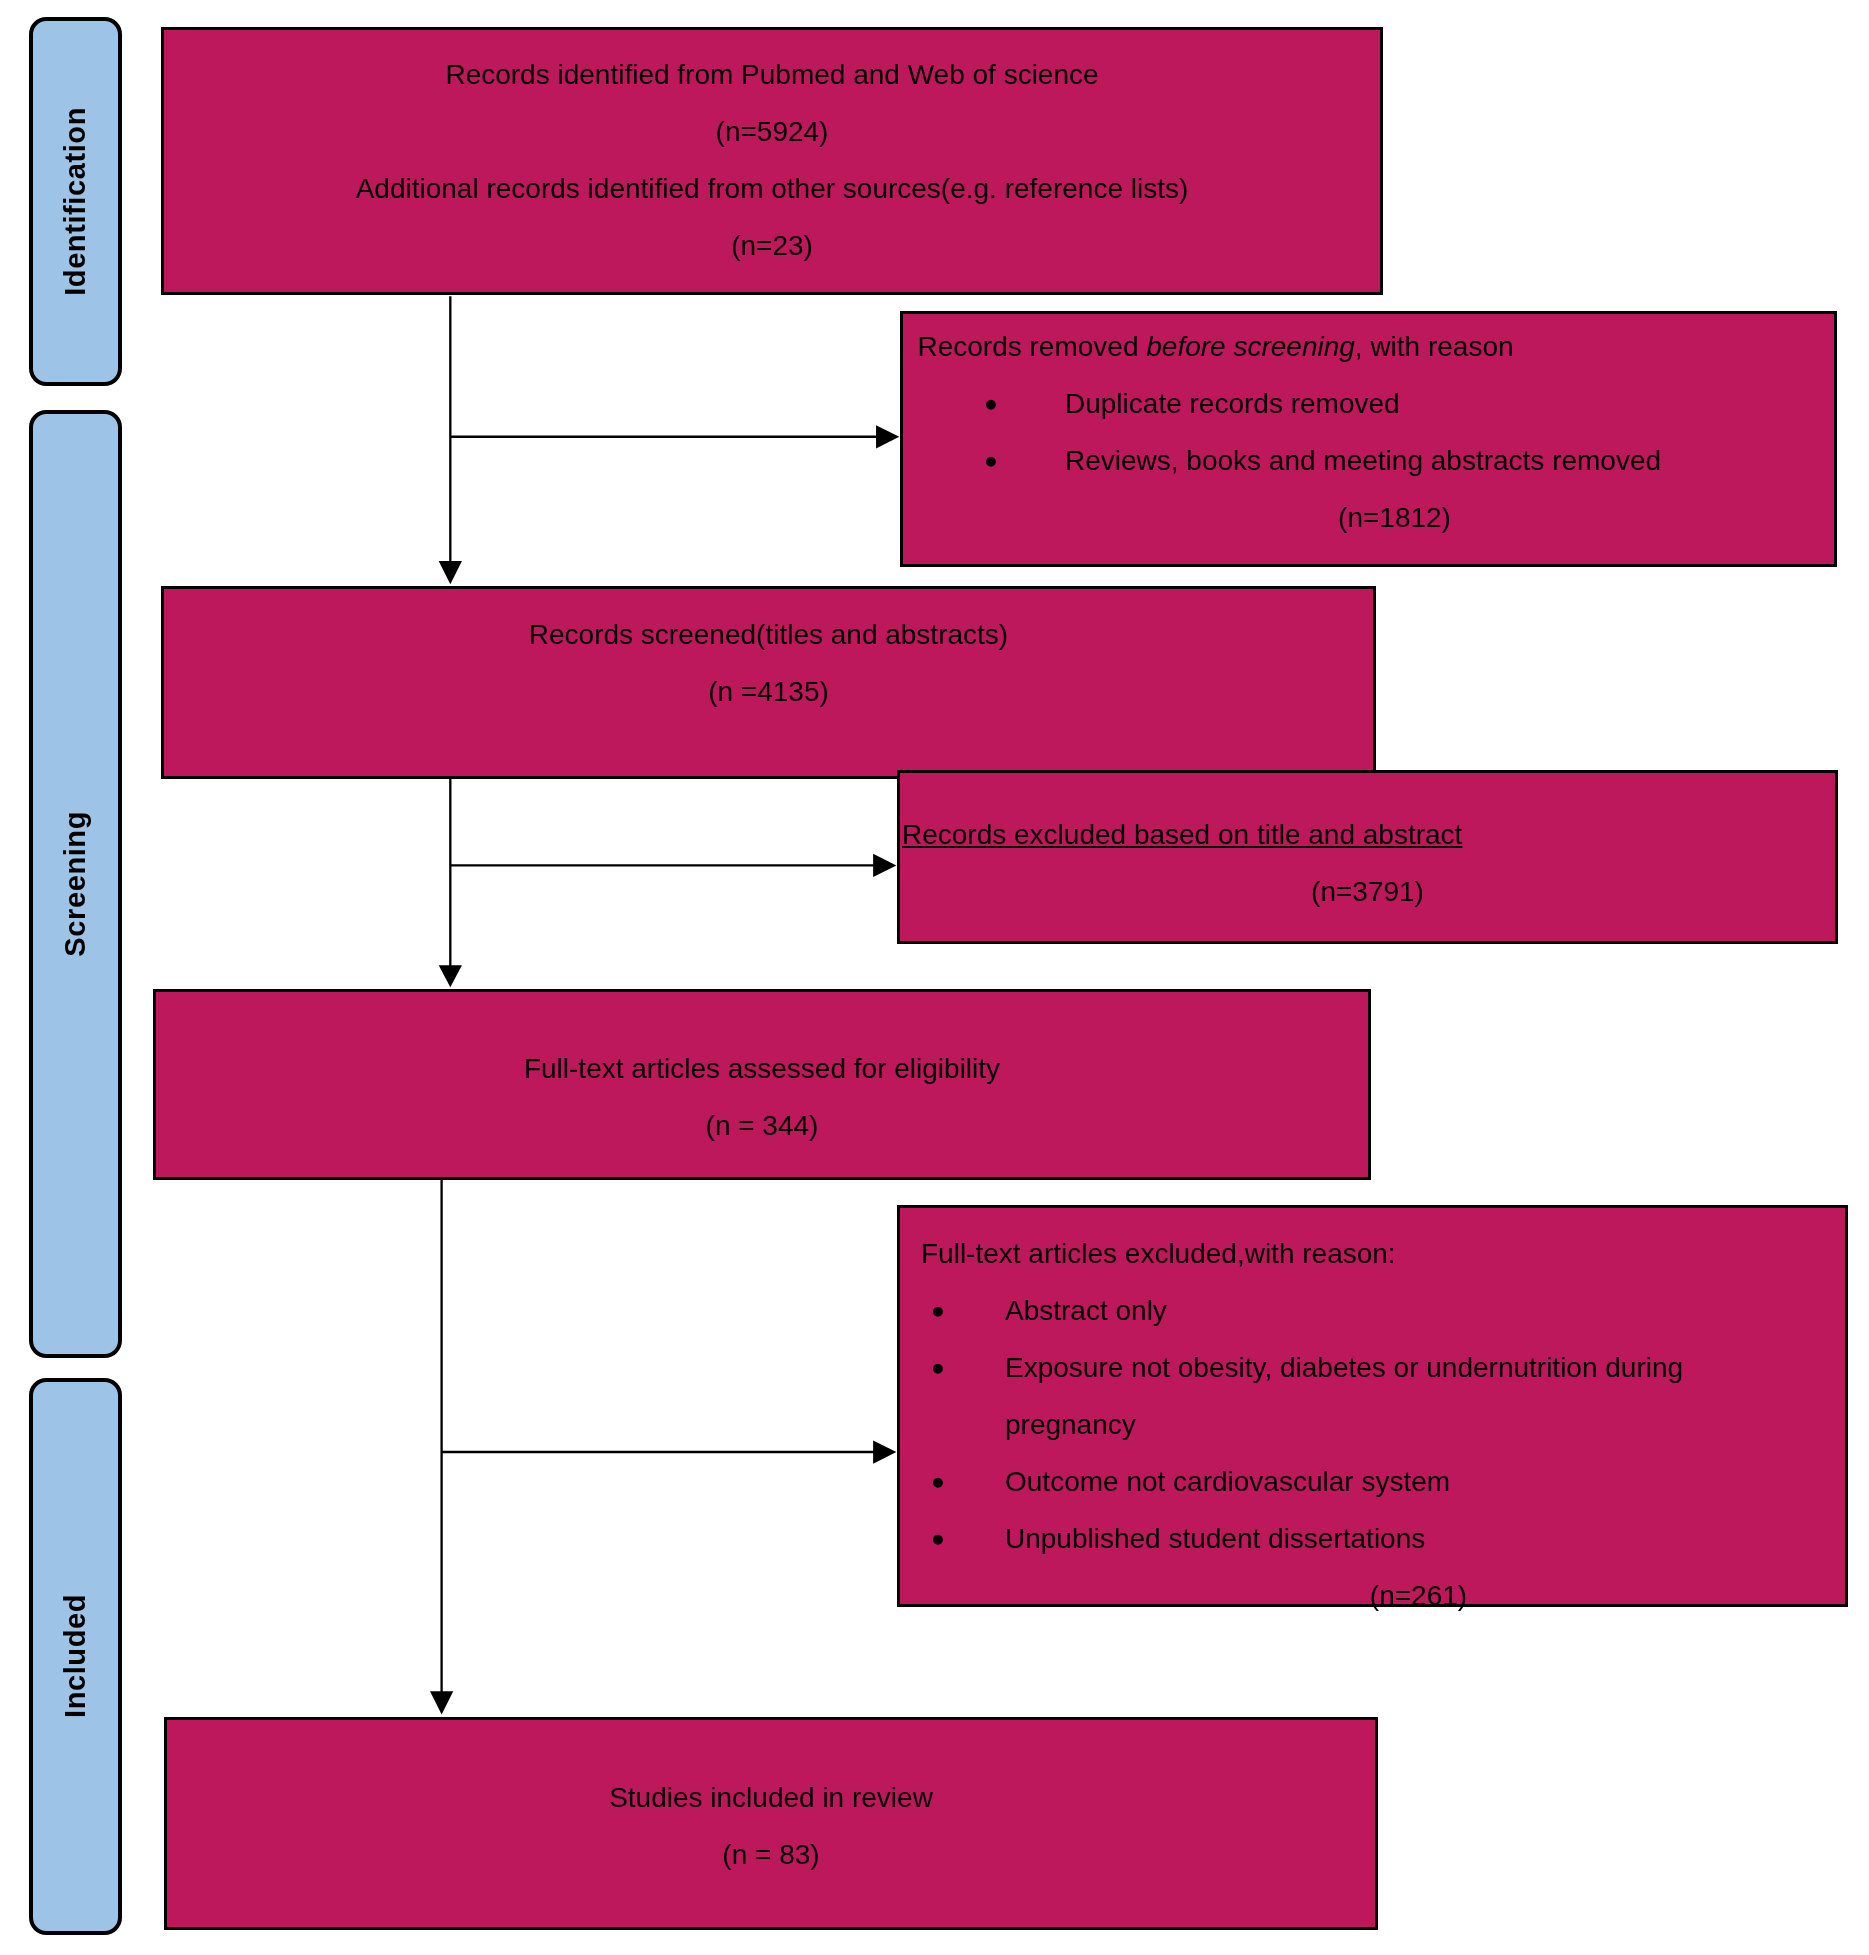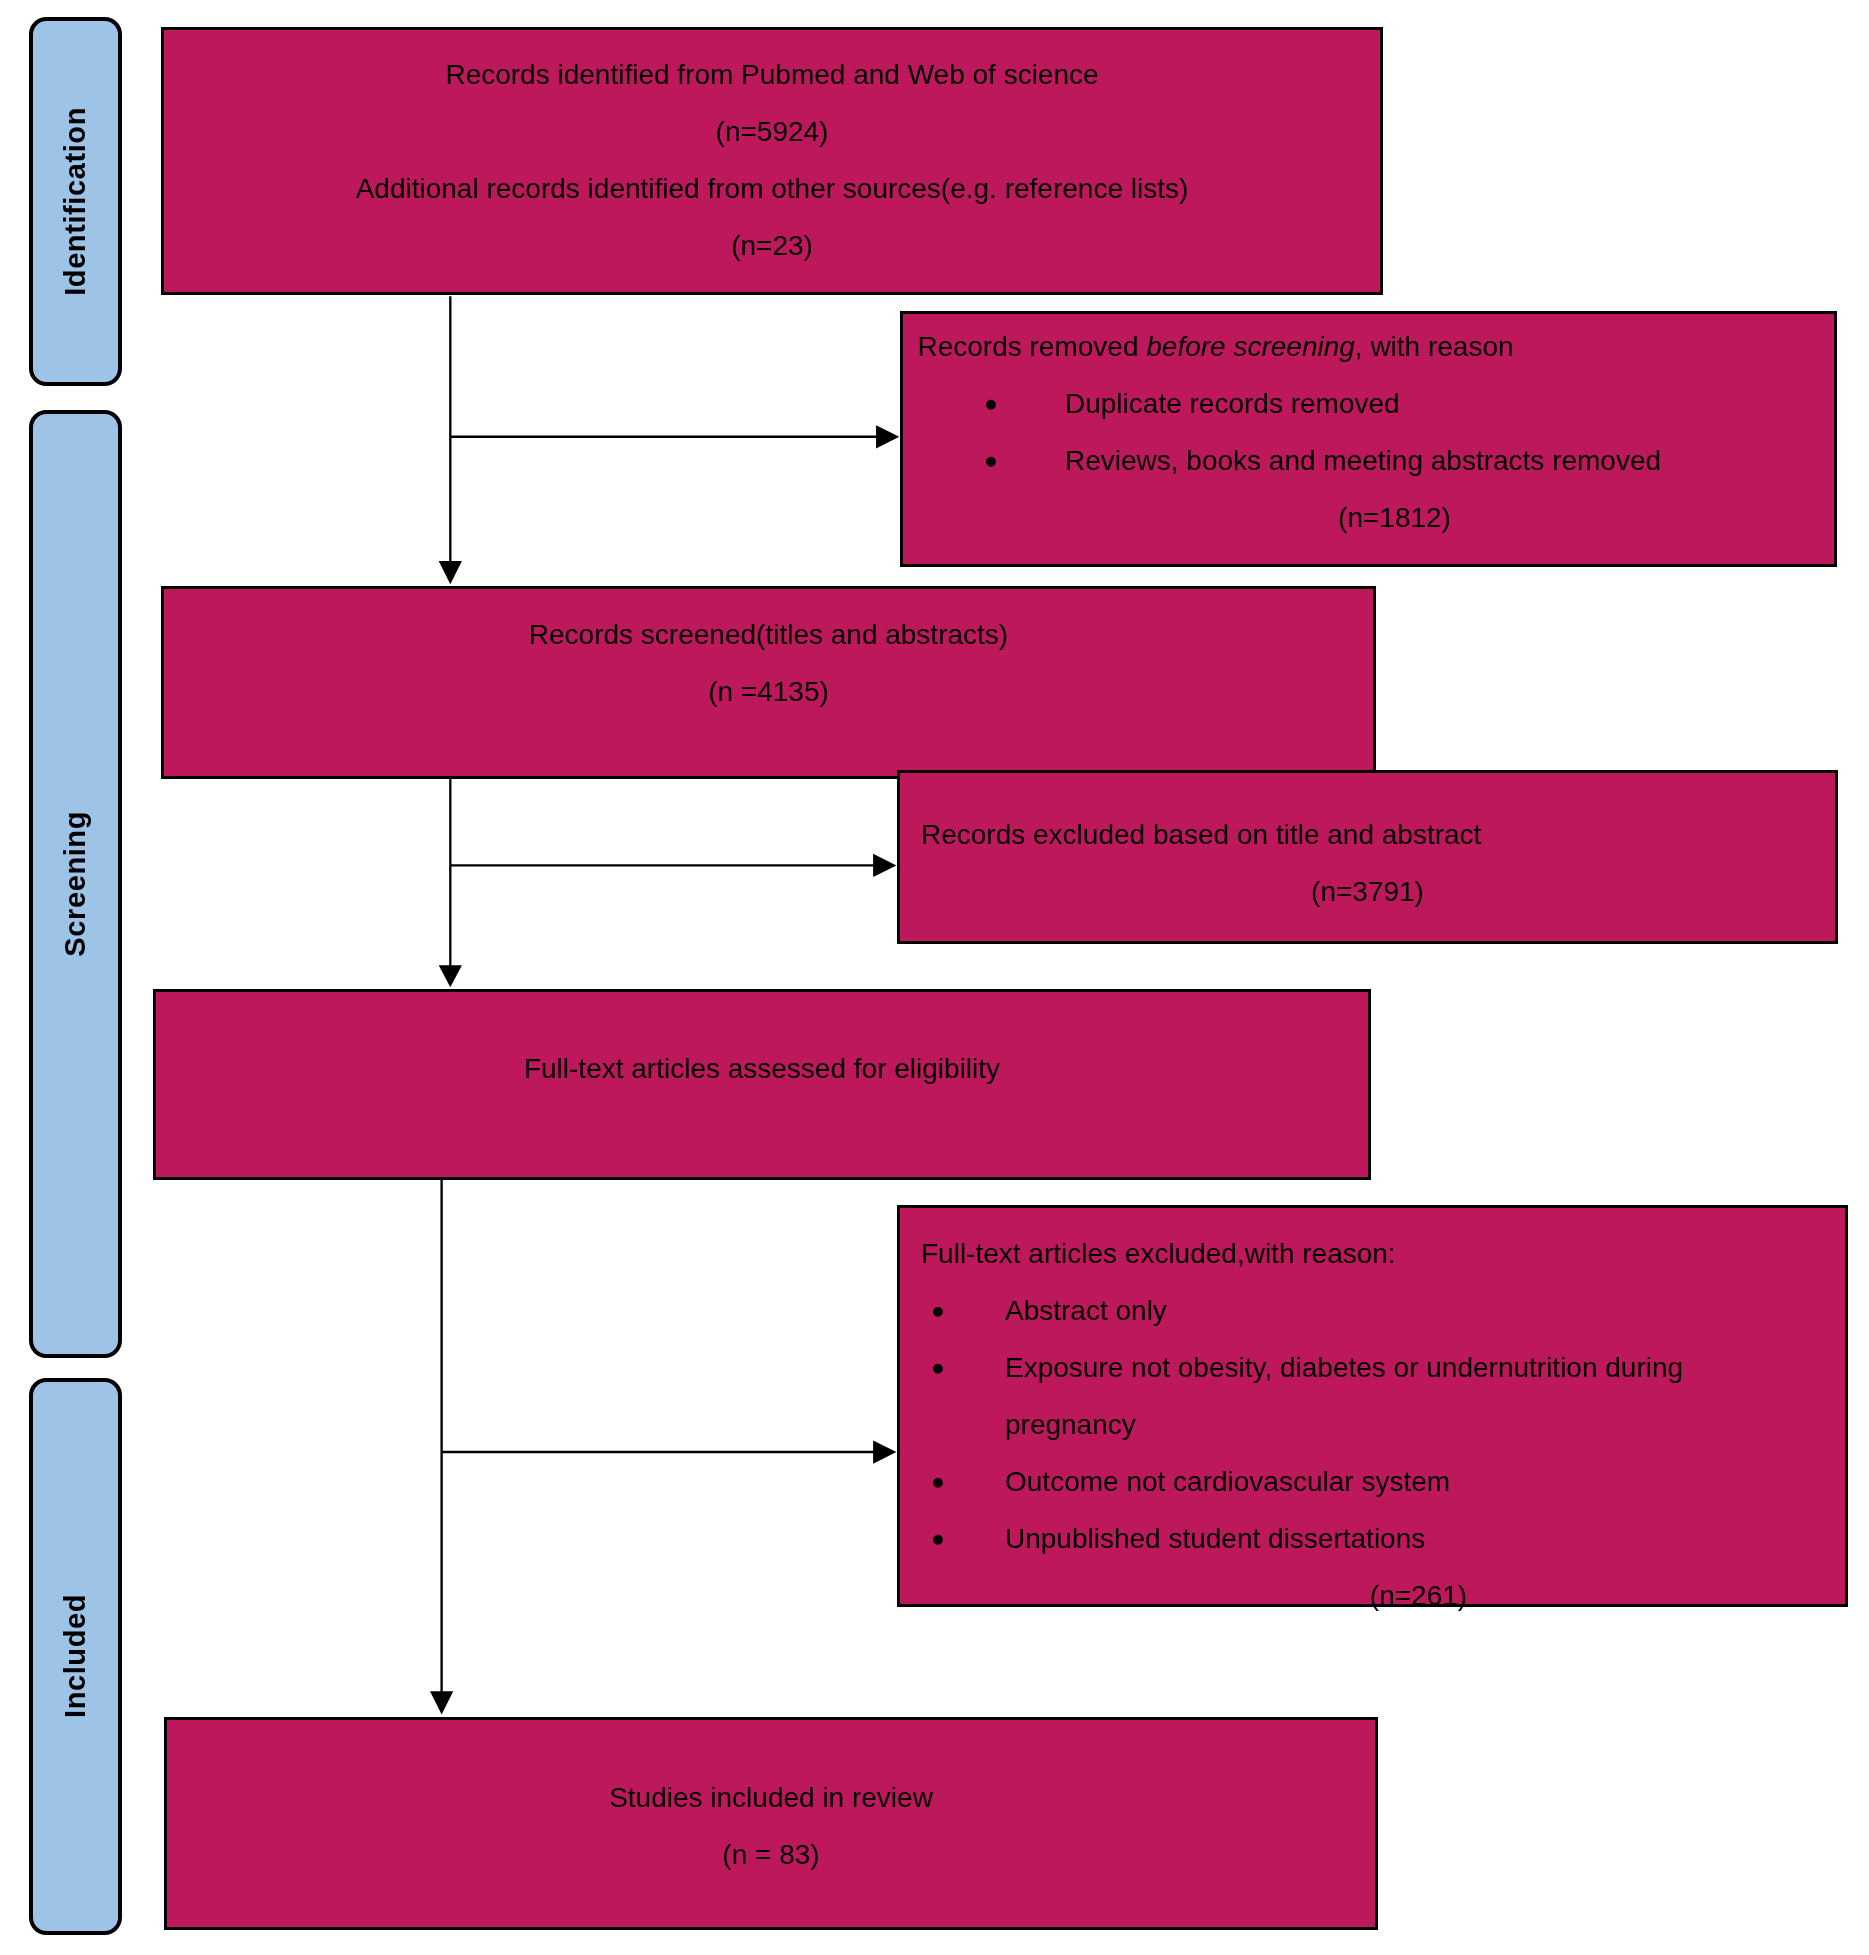--- a/index.html
+++ b/index.html
@@ -104,26 +104,27 @@
     </div>
     <div class="nrow" style="transform:translateX(26px);">(n=1812)</div>
   </div>
 
   <div class="fbox center" style="left:161px;top:586px;width:1215px;height:193px;padding-top:17.4px;">
     <div class="row">Records screened(titles and abstracts)</div>
     <div class="row">(n =4135)</div>
   </div>
 
   <div class="fbox" style="left:897px;top:770px;width:941px;height:174px;padding-top:33px;">
-    <div class="row" style="padding-left:21px;">Records excluded based on title and abstract</div>
+    <div class="row" style="padding-left:2px;text-decoration:underline;">Records excluded based on title and abstract</div>
     <div class="nrow">(n=3791)</div>
   </div>
 
   <div class="fbox center" style="left:153px;top:989px;width:1218px;height:191px;padding-top:48px;">
     <div class="row">Full-text articles assessed for eligibility</div>
+    <div class="row">(n = 344)</div>
   </div>
 
   <div class="fbox" style="left:897px;top:1205px;width:951px;height:402px;padding-top:17.4px;">
     <div class="row" style="padding-left:21px;">Full-text articles excluded,with reason:</div>
     <div class="brow" style="padding-left:31px;">
       <span class="dotcol" style="width:74px;">●</span>
       <span class="btxt">Abstract only</span>
     </div>
     <div class="brow" style="padding-left:31px;">
       <span class="dotcol" style="width:74px;">●</span>

